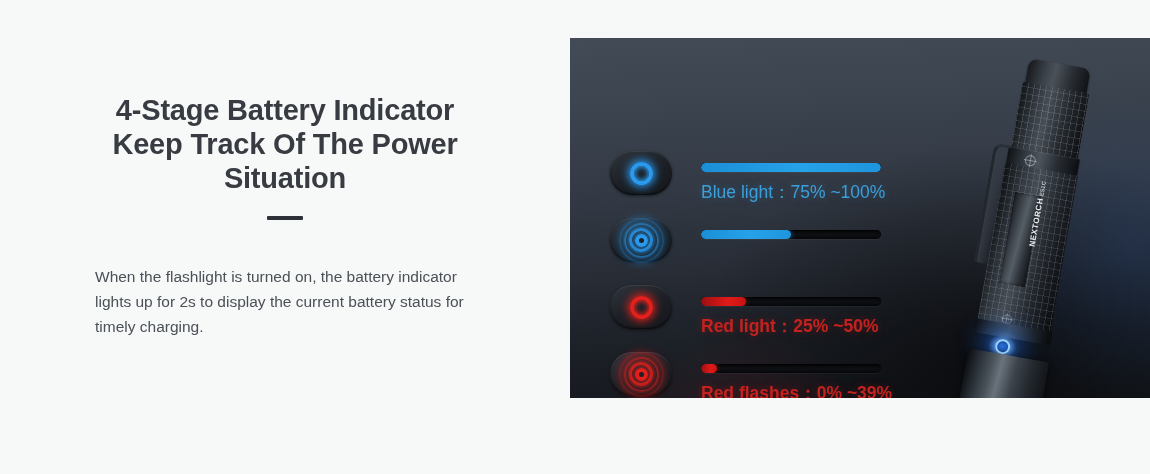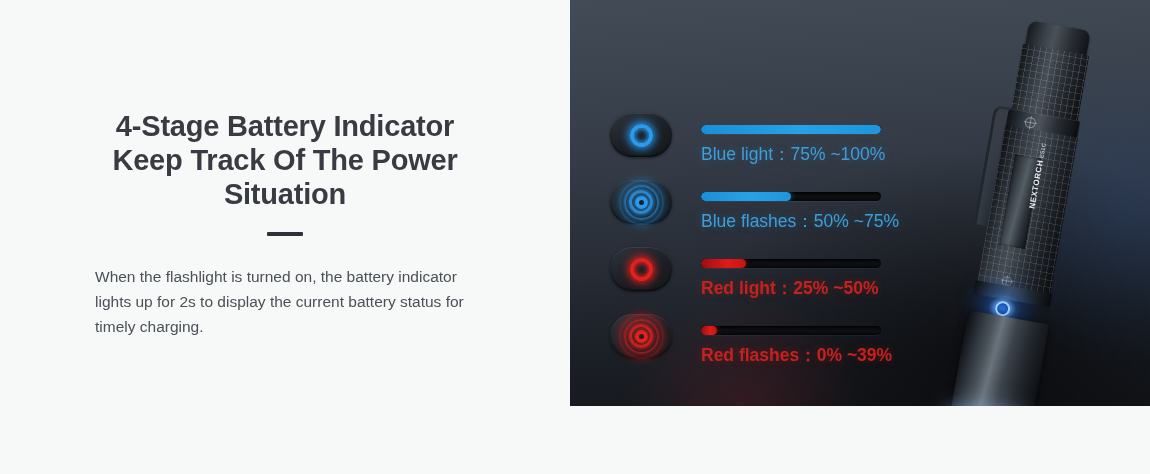--- a/index.html
+++ b/index.html
@@ -51,33 +51,34 @@
     border-radius: 1px;
     margin: 16px 0 26px 0;
     transform: translateY(-14px);
   }
   .body-copy {
     font-size: 15.5px;
     line-height: 1.62;
     color: #4a5157;
     text-align: left;
     max-width: 380px;
-    margin: 0;
+    margin: 16px;
     transform: translateY(-12px);
   }
 
   
   .right-panel {
     position: relative;
     width: 580px;
-    height: 406px;
+    height: 360px;
     overflow: hidden;
     background:
       radial-gradient(ellipse 420px 300px at 72% 88%, rgba(0,0,0,0.55) 0%, rgba(0,0,0,0) 70%),
       linear-gradient(177deg, #434b57 0%, #3b434e 20%, #333a45 40%, #272c35 62%, #1c2027 80%, #14171c 100%);
+    margin-top: 38px;
   }
   .panel-glow-blue {
     position: absolute;
     left: 560px; top: 210px;
     width: 340px; height: 300px;
     transform: translate(-50%,-50%);
     background: radial-gradient(circle, rgba(40,90,170,0.20) 0%, rgba(40,90,170,0) 68%);
     pointer-events: none;
   }
   .panel-glow-red {
@@ -382,21 +383,20 @@
           <div class="ring-wrap" style="--glowc:#2a9aef;">
             <span class="ring ring-f4"></span>
             <span class="ring ring-f3"></span>
             <span class="ring ring-f2"></span>
             <span class="ring ring-f1"></span>
           </div>
         </div>
         <div class="bar-track">
           <div class="bar-fill blue" style="width:50%"></div>
         </div>
-        <div class="row-label blue">Blue flashes：50% ~75%</div>
       </div>
 
       <div class="ind-row">
         <div class="btn-pill">
           <div class="ring-wrap" style="--glowc:#e3201c;">
             <span class="ring ring-solid"></span>
           </div>
         </div>
         <div class="bar-track">
           <div class="bar-fill red" style="width:25%"></div>

